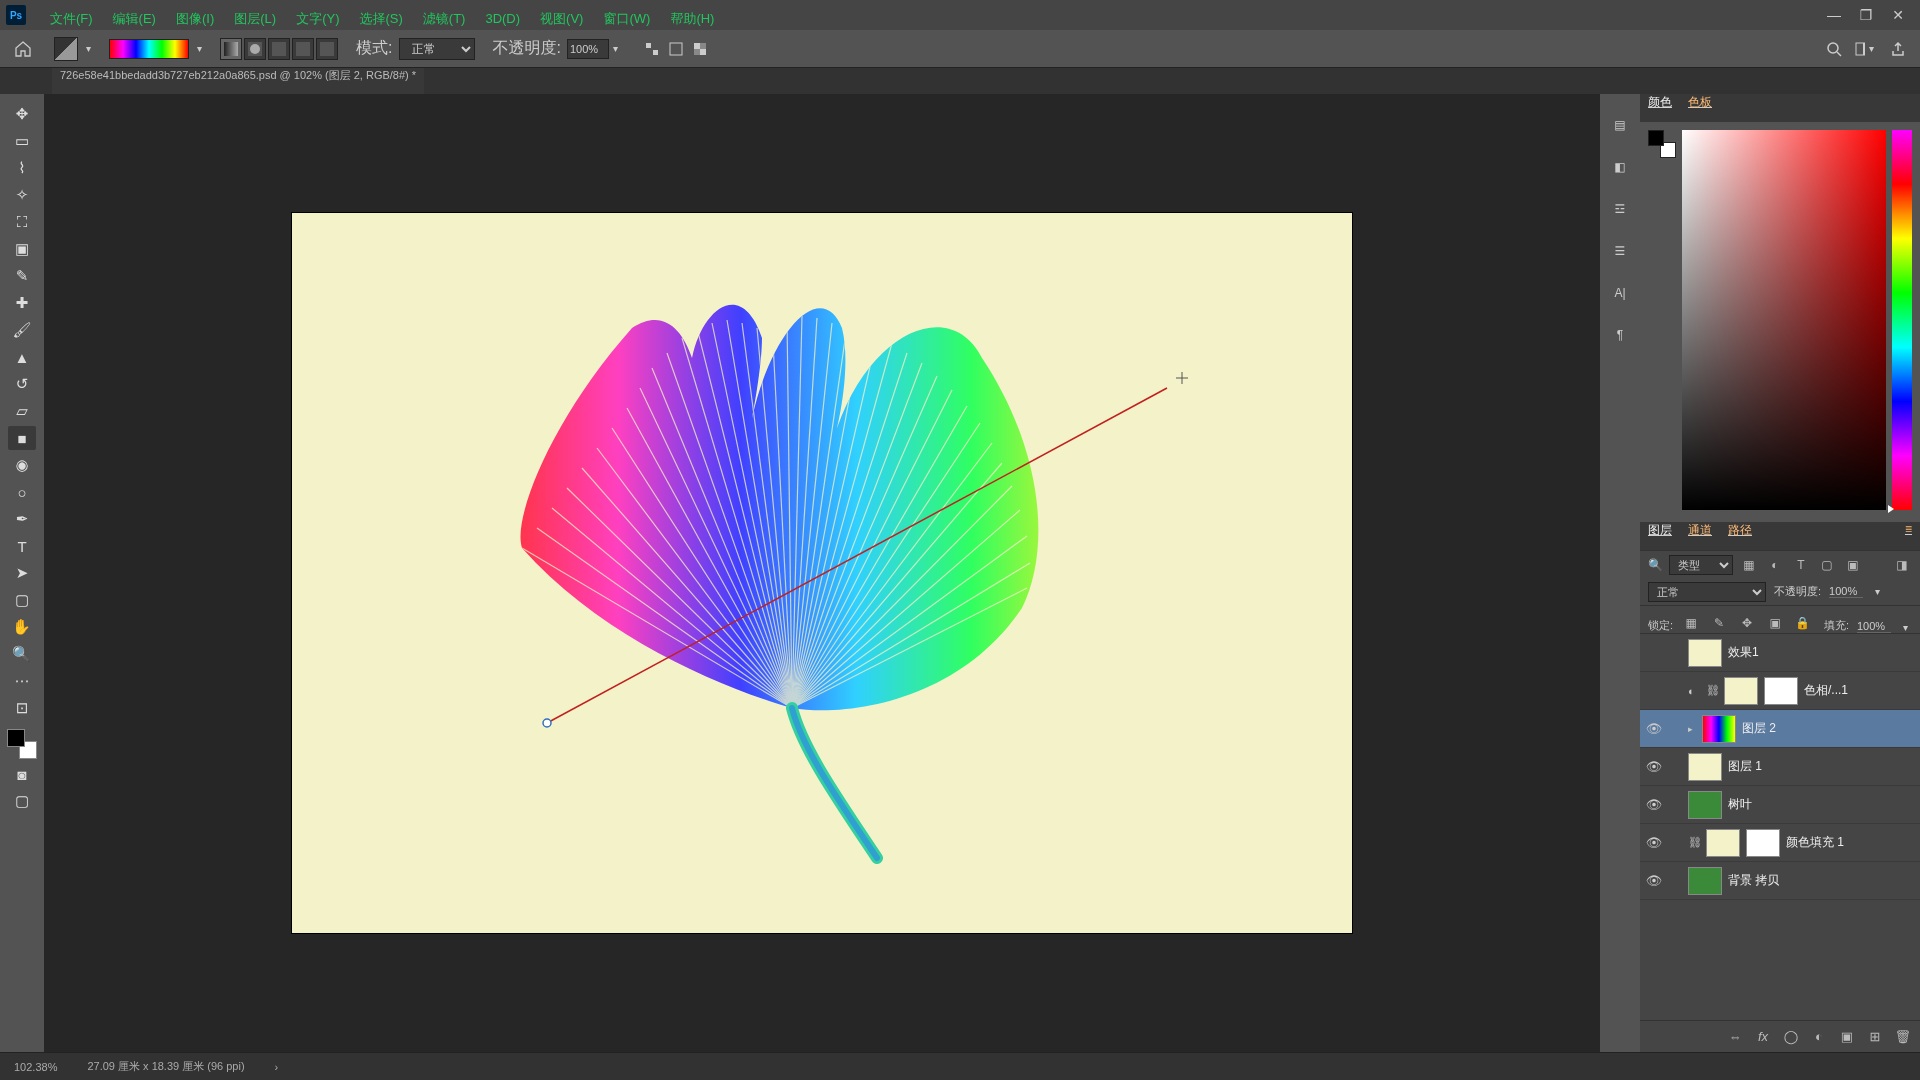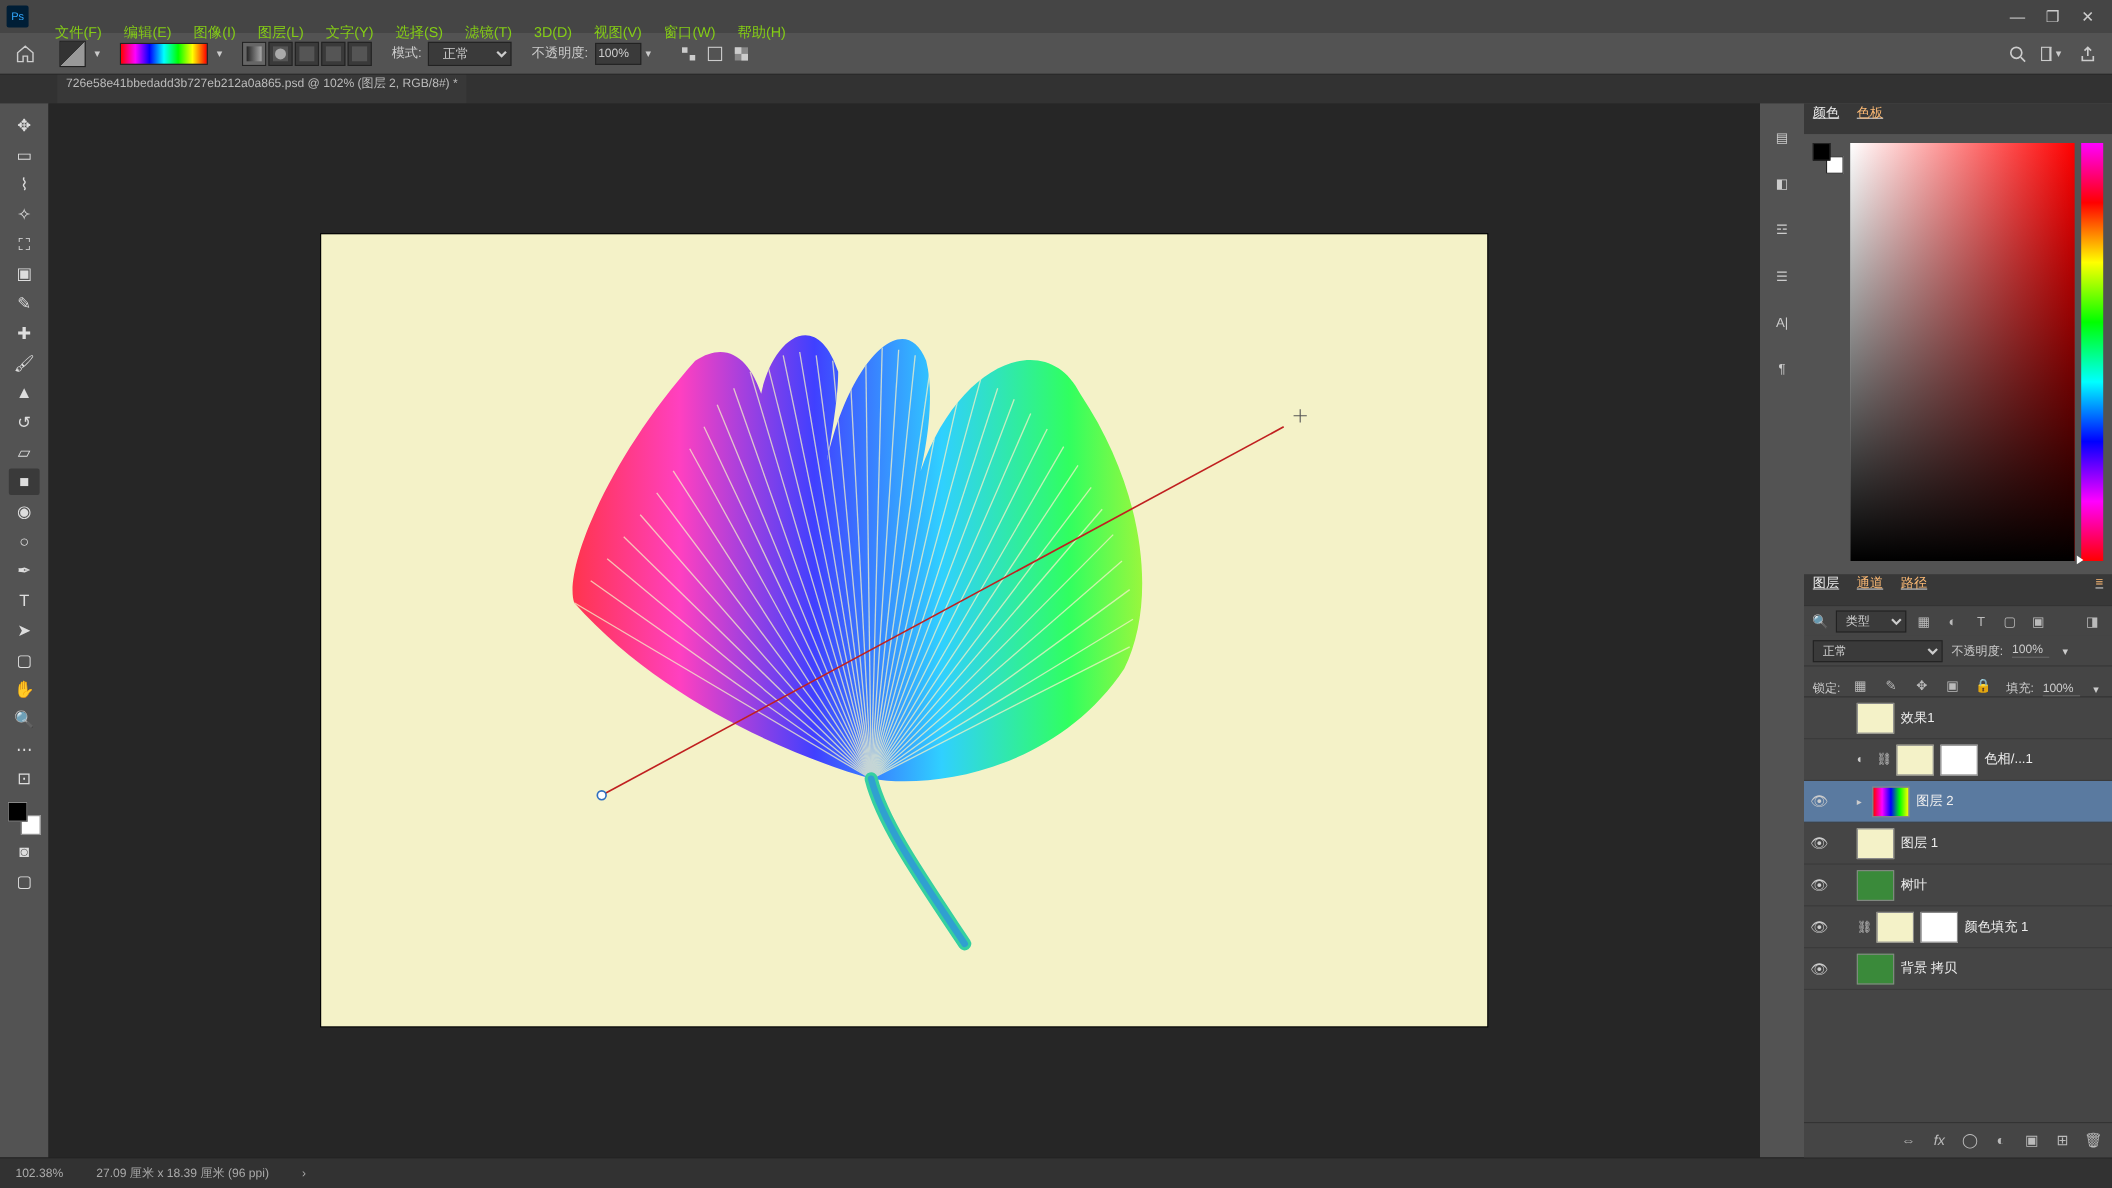--- a/index.html
+++ b/index.html
@@ -1,31 +1,31 @@
 <!DOCTYPE html>
 <html><head>
 <meta charset="utf-8">
 <style>
 * { margin:0; padding:0; box-sizing:border-box; font-family:"Microsoft YaHei",Arial,sans-serif; user-select:none; }
 body { background:#323232; color:#ccc; width:1920px; height:1080px; overflow:hidden; font-size:12px; }
 .menubar { height:30px; background:#454545; display:flex; align-items:center; padding:0 6px; }
-.ps-logo { width:20px; height:20px; background:#001e36; color:#31a8ff; font-size:10px; font-weight:normal; display:flex; align-items:center; justify-content:center; border-radius:2px; margin-right:14px; }
-.menu-item { padding:15px 10px; font-size:13px; color:#84cc16; cursor:pointer; height:30px; line-height:30px; }
+.ps-logo { width:20px; height:20px; background:#001e36; color:#31a8ff; font-size:10px; font-weight:bold; display:flex; align-items:center; justify-content:center; border-radius:2px; margin-right:14px; }
+.menu-item { padding:4px 10px; font-size:13px; color:#22c55e; cursor:pointer; height:30px; line-height:30px; }
 .menu-spacer { flex:1; }
 .win-btn { width:32px; height:30px; display:flex; align-items:center; justify-content:center; color:#ccc; cursor:pointer; font-size:14px; }
 .optbar { height:38px; background:#535353; display:flex; align-items:center; padding:0 10px; border-bottom:1px solid #222; }
 .home-btn { width:26px; height:26px; display:flex; align-items:center; justify-content:center; margin-right:18px; cursor:pointer; }
 .grad-swatch-group { display:flex; align-items:center; gap:4px; margin-right:14px; }
 .swatch-sm { width:24px; height:24px; background:linear-gradient(135deg,#333 50%,#999 50%); border:1px solid #222; }
 .grad-preview { width:80px; height:20px; background:linear-gradient(90deg,#ff0000,#ff00ff,#0000ff,#00ffff,#00ff00,#ffff00,#ff0000); border:1px solid #222; }
 .chev { font-size:10px; color:#ccc; padding:0 4px; }
 .grad-type { display:flex; gap:2px; margin-right:18px; }
 .type-btn { width:22px; height:22px; background:#3a3a3a; border:1px solid #222; display:flex; align-items:center; justify-content:center; cursor:pointer; }
 .type-btn.active { background:#666; }
-.opt-label { font-size:12px; color:#ccc; margin-right:6px; }
+.opt-label { font-size:16px; color:#ccc; margin-right:6px; }
 .opt-select { background:#3a3a3a; border:1px solid #222; color:#ccc; font-size:12px; padding:2px 22px 2px 8px; height:22px; margin-right:18px; }
 .opt-input { background:#3a3a3a; border:1px solid #222; color:#ccc; width:42px; height:20px; font-size:11px; padding:0 2px; }
 .opt-group { display:flex; align-items:center; margin-right:18px; }
 .icon-btn { width:24px; height:24px; display:flex; align-items:center; justify-content:center; cursor:pointer; color:#ccc; border-radius:2px; }
 .right-tools { margin-left:auto; display:flex; gap:8px; align-items:center; }
 .tabbar { height:26px; background:#323232; display:flex; align-items:center; padding-left:52px; }
 .doc-tab { font-size:11px; color:#bbb; display:flex; align-items:center; gap:10px; padding:0 8px; height:26px; background:#383838;flex-direction:column; }
 .tab-close { cursor:pointer; font-size:13px; color:#888; }
 .main { display:flex; height:calc(1080px - 30px - 38px - 26px - 28px); }
 .toolcol { width:44px; background:#535353; display:flex; flex-direction:column; align-items:center; padding-top:8px; gap:3px; }

